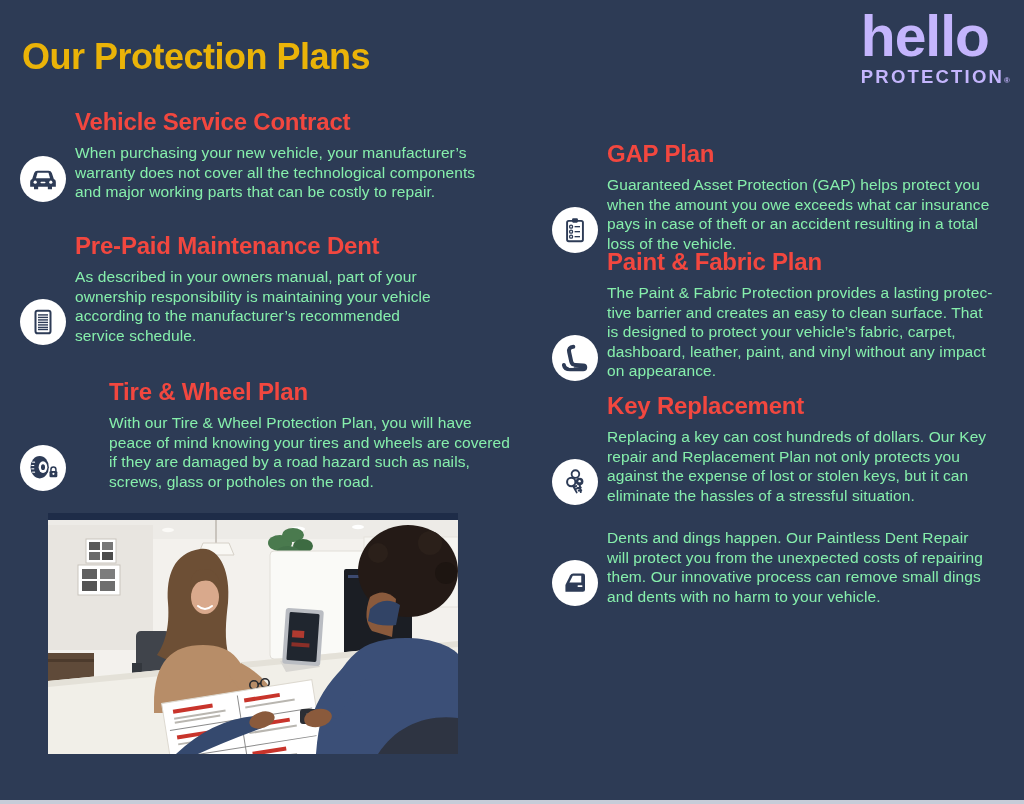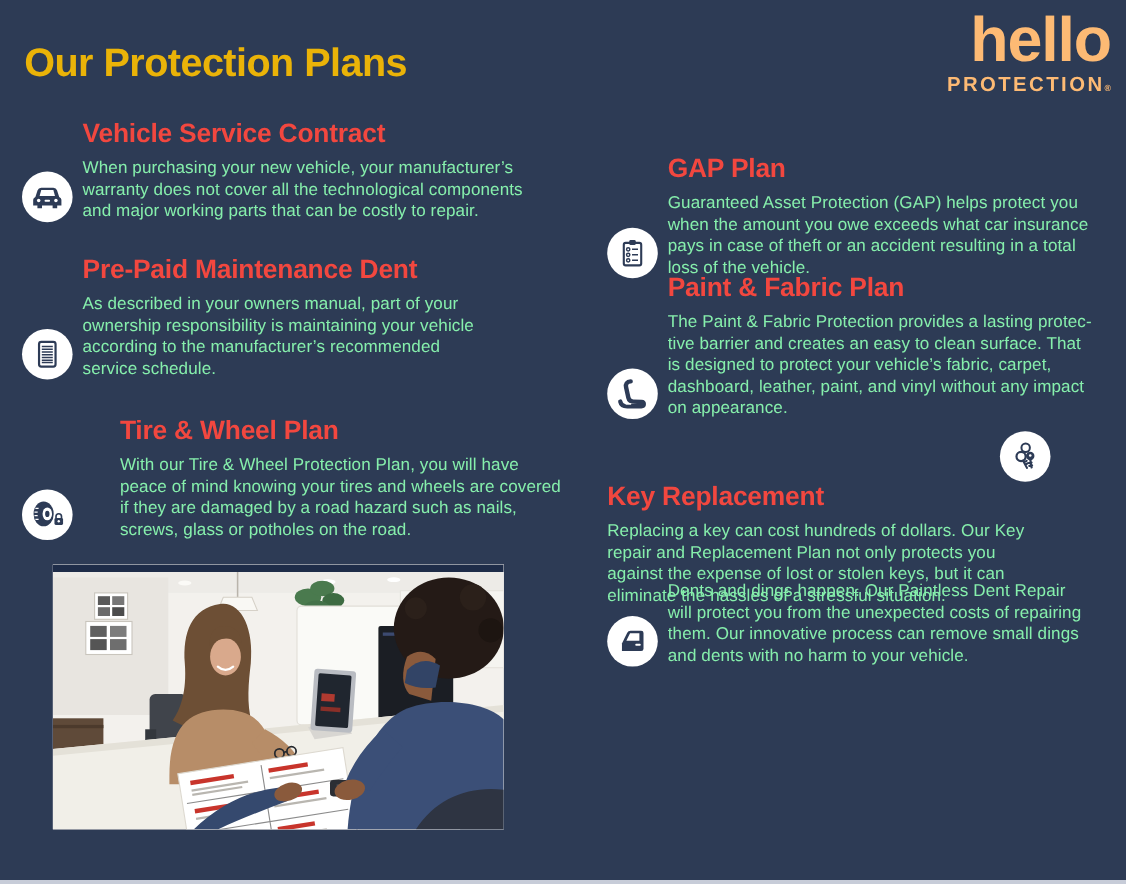--- a/index.html
+++ b/index.html
@@ -7,42 +7,42 @@
   body { font-family:"Liberation Sans", sans-serif; }
   .page {
     position:relative; width:1024px; height:804px;
     background:#2d3b55; overflow:hidden;
   }
   .page-title {
     position:absolute; left:22px; top:36px;
     font-size:36px; font-weight:700; letter-spacing:-0.5px;
     color:#eab308;
   }
-  .logo { position:absolute; top:8px; right:14px; text-align:right; color:#fdba74; }
+  .logo { position:absolute; top:8px; right:14px; text-align:left; color:#c4b5fd; }
   .logo-word { font-size:57px; font-weight:700; letter-spacing:-1px; line-height:1.0; }
   .logo-tagline { font-size:18.5px; font-weight:700; letter-spacing:2.2px; margin-top:1px; }
   .logo-reg { font-size:8px; vertical-align:baseline; letter-spacing:0; }
 
   .plan { position:absolute; display:flex; align-items:flex-end; }
   .icon-circle {
     flex:0 0 46px; width:46px; height:46px; border-radius:50%;
     background:#ffffff; display:flex; align-items:center; justify-content:center;
     margin-right:9px;
   }
   .icon-circle svg { width:40px; height:40px; }
   .plan-text { }
   .plan-title { font-size:24px; font-weight:700; color:#f2473f; line-height:28px; margin-bottom:7px; letter-spacing:-0.2px; }
   .plan-body { font-size:15.5px; line-height:19.6px; color:#86efac; white-space:pre-line; letter-spacing:0.1px; }
 
   .plan.p-vsc { left:20px; top:108px; } .plan.p-vsc .plan-text{ width:440px; }
   .plan.p-ppm { left:20px; top:232px; } .plan.p-ppm .plan-text{ width:440px; }
   .plan.p-tw  { left:20px; top:378px; } .plan.p-tw  .plan-text{ width:440px;margin-left:34px; }
   .plan.p-gap { left:552px; top:113px; } .plan.p-gap .plan-text{ width:412px;margin-top:27px; }
   .plan.p-pf  { left:552px; top:248px; } .plan.p-pf  .plan-text{ width:412px; }
-  .plan.p-kr  { left:552px; top:392px;flex-direction:column; } .plan.p-kr  .plan-text{ width:412px; }
+  .plan.p-kr  { left:552px; top:392px; } .plan.p-kr  .plan-text{ width:412px; }
   .plan.p-pdr { left:552px; top:528px; } .plan.p-pdr .plan-text{ width:412px; }
 
   .photo {
     position:absolute; left:48px; top:513px; width:410px; height:241px;
     overflow:hidden; background:#f3f1ed;
   }
   .photo svg { display:block; width:410px; height:241px; }
 
   .footer-strip {
     position:absolute; left:0; bottom:0; width:1024px; height:4px;

